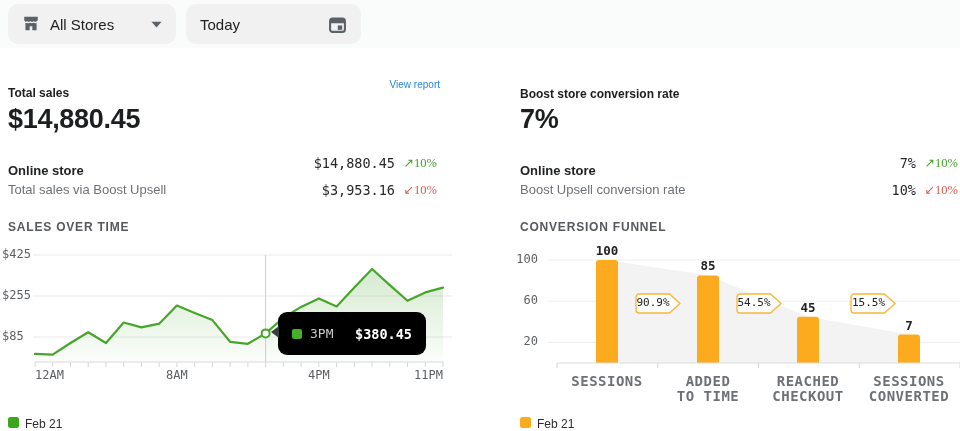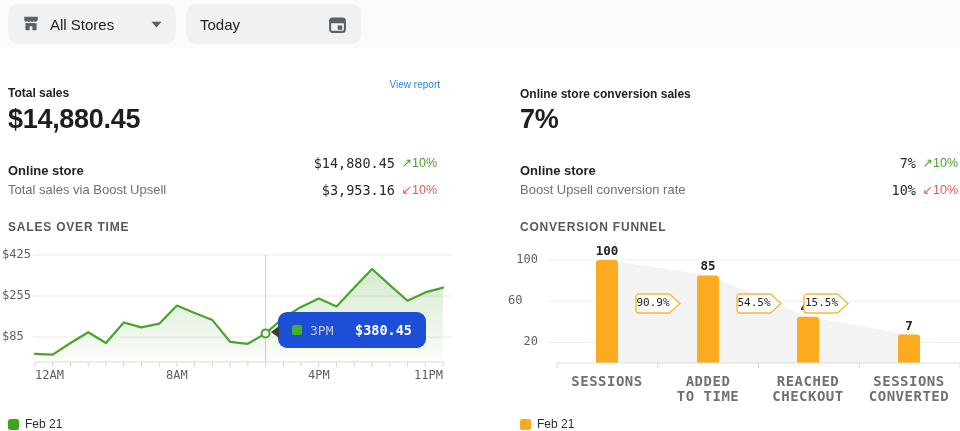--- a/index.html
+++ b/index.html
@@ -34,21 +34,21 @@
   #cv-big{left:520px;top:104px;}
 
   
   .rows{position:absolute;top:149px;}
   #rows-left{left:8px;width:429px;}
   #rows-right{left:520px;width:438px;}
   .mrow{display:flex;align-items:center;height:27px;font-size:13px;}
   .mlabel{color:#6d7175;}
   .mlabel.bold{color:#202223;font-weight:bold;margin-top:15px;}
   .mval{flex:1;text-align:right;font-family:"DejaVu Sans Mono","DejaVu Sans",monospace;font-size:13.5px;color:#26282a;}
-  .mchg{width:42px;text-align:right;font-family:Liberation Sans, sans-serif;font-size:12.5px;}
+  .mchg{width:42px;text-align:right;font-family:Liberation Serif, serif;font-size:12.5px;}
   .chg-up{color:#45a22a;}
   .chg-down{color:#e05a50;}
 
   .sec{position:absolute;top:220px;font-size:12px;font-weight:bold;color:#55585c;letter-spacing:.8px;}
   #sec-left{left:8px;}
   #sec-right{left:520px;}
 
   
   #line-svg{position:absolute;left:0;top:245px;}
   #funnel-svg{position:absolute;left:520px;top:245px;}
@@ -57,33 +57,33 @@
     font-weight:bold;font-size:12.5px;color:#202223;}
   .badge{position:absolute;top:293px;width:46px;height:21px;}
   .badge span{position:absolute;left:0;top:3px;width:37px;text-align:center;
     font-family:"DejaVu Sans Mono","DejaVu Sans",monospace;font-size:11px;color:#202223;}
   .cat{position:absolute;top:374px;width:110px;text-align:center;
     font-family:"DejaVu Sans Mono","DejaVu Sans",monospace;font-size:14px;color:#6d7175;
     letter-spacing:.5px;line-height:15px;font-weight:bold;}
 
   
   .tooltip{
-    position:absolute;left:278px;top:312px;width:148px;height:36px;background:#1d4ed8;border-radius:9px;
+    position:absolute;left:278px;top:312px;width:148px;height:43px;background:#000000;border-radius:9px;
     display:flex;align-items:center;padding:4px 14px;box-sizing:border-box;
   }
   .tooltip:before{
     content:"";position:absolute;left:-7px;top:14px;width:0;height:0;
     border-top:6px solid transparent;border-bottom:6px solid transparent;border-right:8px solid #3a3e3b;
   }
   .tt-sq{width:10px;height:10px;border-radius:2px;background:#44b02a;margin-right:8px;}
   .tt-time{font-family:"DejaVu Sans Mono","DejaVu Sans",monospace;font-size:13px;color:#c7cbc9;}
   .tt-val{margin-left:auto;font-family:"DejaVu Sans Mono","DejaVu Sans",monospace;font-weight:bold;font-size:13.5px;color:#ffffff;}
 
   
-  .legend{position:absolute;top:417px;display:flex;align-items:center;font-size:12px;color:#2b2d2e;}
+  .legend{position:absolute;top:417px;display:flex;align-items:flex-start;font-size:12px;color:#2b2d2e;}
   .legend .sq{width:11px;height:11px;border-radius:2.5px;margin-right:6px;}
   #legend-left{left:8px;}
   #legend-right{left:520px;}
   #legend-left .sq{background:#3ba51d;}
   #legend-right .sq{background:#fbab1d;}
 </style>
 </head>
 <body>
 
 <div class="topbar">
@@ -123,21 +123,21 @@
       <span class="mchg chg-up">↗10%</span>
     </div>
     <div class="mrow">
       <span class="mlabel">Total sales via Boost Upsell</span>
       <span class="mval">$3,953.16</span>
       <span class="mchg chg-down">↙10%</span>
     </div>
   </div>
 <div class="sec" id="sec-left">SALES OVER TIME</div>
 
-<h2 class="panel-title" id="cv-title">Online store conversion sales</h2>
+<h2 class="panel-title" id="cv-title">Boost store conversion rate</h2>
 <div class="big" id="cv-big">7%</div>
 <div class="rows" id="rows-right">
     <div class="mrow">
       <span class="mlabel bold">Online store</span>
       <span class="mval">7%</span>
       <span class="mchg chg-up">↗10%</span>
     </div>
     <div class="mrow">
       <span class="mlabel">Boost Upsell conversion rate</span>
       <span class="mval">10%</span>
@@ -213,33 +213,33 @@
     <path d="M378,118 L378,92.572 Q378,89.572 381,89.572 L397,89.572 Q400,89.572 400,92.572 L400,118 Z" fill="#fbab1d"></path>
     <line x1="37" x2="440" y1="118" y2="118" stroke="#dadcdd" stroke-width="1"></line>
     <line x1="37" x2="37" y1="118" y2="123" stroke="#d4d6d8" stroke-width="1"></line>
     <line x1="137.75" x2="137.75" y1="118" y2="123" stroke="#d4d6d8" stroke-width="1"></line>
     <line x1="238.5" x2="238.5" y1="118" y2="123" stroke="#d4d6d8" stroke-width="1"></line>
     <line x1="339.25" x2="339.25" y1="118" y2="123" stroke="#d4d6d8" stroke-width="1"></line>
     <line x1="440" x2="440" y1="118" y2="123" stroke="#d4d6d8" stroke-width="1"></line>
   </svg>
 <div id="funnel-labels">
     <div class="axis-label" style="left: 508px; top: 334.4px; width: 30px; text-align: right;">20</div>
-    <div class="axis-label" style="left: 508px; top: 293.2px; width: 30px; ">60</div>
+    <div class="axis-label" style="left: 508px; top: 293.2px; width: 30px; text-align: right;">60</div>
     <div class="axis-label" style="left: 508px; top: 252px; width: 30px; text-align: right;">100</div>
     <div class="bar-val" style="left: 577px; top: 243px; width: 60px; text-align: center;">100</div>
     <div class="bar-val" style="left: 678px; top: 258.45px; width: 60px; text-align: center;">85</div>
     <div class="bar-val" style="left: 778px; top: 299.65px; width: 60px; text-align: center;">45</div>
     <div class="bar-val" style="left: 879px; top: 317.572px; width: 60px; text-align: center;">7</div>
     <div class="badge" style="left: 634.5px;"><svg width="46" height="21" viewBox="0 0 46 21">
         <path d="M4 1 H34.5 L45 10.5 L34.5 20 H4 A3 3 0 0 1 1 17 V4 A3 3 0 0 1 4 1 Z" fill="#ffffff" stroke="#f5b83d" stroke-width="1.4"></path>
       </svg><span>90.9%</span></div>
     <div class="badge" style="left: 735.5px;"><svg width="46" height="21" viewBox="0 0 46 21">
         <path d="M4 1 H34.5 L45 10.5 L34.5 20 H4 A3 3 0 0 1 1 17 V4 A3 3 0 0 1 4 1 Z" fill="#ffffff" stroke="#f5b83d" stroke-width="1.4"></path>
       </svg><span>54.5%</span></div>
-    <div class="badge" style="left: 803px;"><svg width="46" height="21" viewBox="0 0 46 21">
+    <div class="badge" style="left: 850px;"><svg width="46" height="21" viewBox="0 0 46 21">
         <path d="M4 1 H34.5 L45 10.5 L34.5 20 H4 A3 3 0 0 1 1 17 V4 A3 3 0 0 1 4 1 Z" fill="#ffffff" stroke="#f5b83d" stroke-width="1.4"></path>
       </svg><span>15.5%</span></div>
     <div class="cat" style="left: 552px; top: 374px; width: 110px; text-align: center;">
       <div>SESSIONS</div>
     </div>
     <div class="cat" style="left: 653px; top: 374px; width: 110px; text-align: center;">
       <div>ADDED</div>
       <div>TO TIME</div>
     </div>
     <div class="cat" style="left: 753px; top: 374px; width: 110px; text-align: center;">

